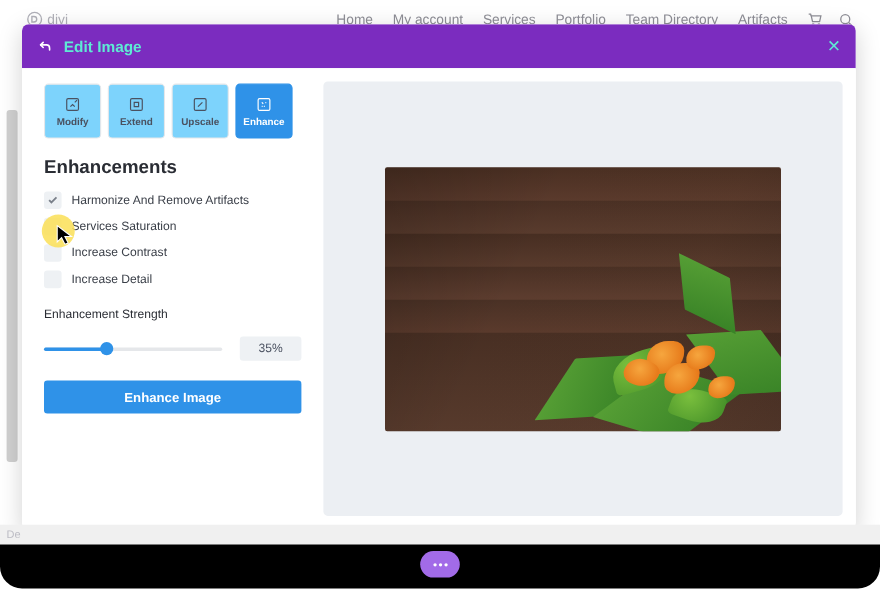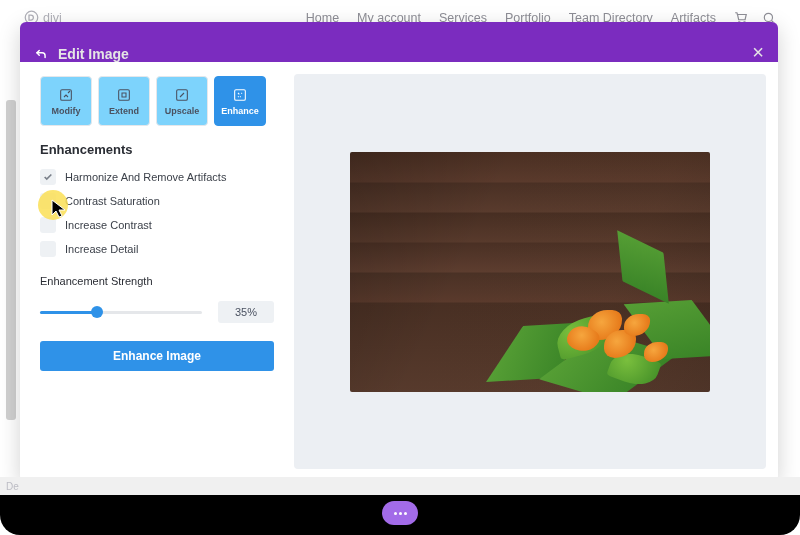--- a/index.html
+++ b/index.html
@@ -14,38 +14,38 @@
   .site-icons { display: flex; align-items: center; gap: 14px; }
   .site-icons svg { width: 14px; height: 14px; }
   .site-shadow-left { position: absolute; left: 6px; top: 100px; width: 10px; height: 320px; background: #d0d0d0; border-radius: 3px; }
   .site-bottom { position: absolute; left: 0; right: 0; bottom: 40px; height: 18px; background: #f0f0f0; color: #bcbcc4; font-size: 10px; padding-left: 6px; display:flex; align-items:center;}
   .site-black-bar { position: absolute; left: 0; right: 0; bottom: 0; height: 40px; background: #000; border-bottom-left-radius: 20px; border-bottom-right-radius: 20px; }
   .floating-dots { position: absolute; bottom: 10px; left: 50%; transform: translateX(-50%); width: 36px; height: 24px; background: #a26be8; border-radius: 12px; display:flex; align-items:center; justify-content:center; gap:2px;}
   .floating-dots span { width:3px; height:3px; background:#fff; border-radius:50%; }
 
   
   .modal { position: absolute; left: 20px; right: 22px; top: 22px; bottom: 54px; background: #fff; border-radius: 6px; box-shadow: 0 6px 22px rgba(0,0,0,0.18); display: flex; flex-direction: column; overflow: hidden; }
-  .modal-header { background: #7b2cbf; color: #e5e5e5; height: 40px; display: flex; align-items: flex-end; justify-content: space-between; padding: 0 14px; }
+  .modal-header { background: #7b2cbf; color: #5eead4; height: 40px; display: flex; align-items: center; justify-content: space-between; padding: 0 14px; }
   .modal-header .left { display: flex; align-items: center; gap: 10px; }
   .modal-title { font-weight: 600; font-size: 14px; }
   .back-btn, .close-btn { display: flex; align-items: center; justify-content: center; cursor: pointer; }
   .close-btn { font-size: 20px; line-height: 1; }
 
   .modal-body { flex: 1; display: flex; background: #fff; }
 
   
   .panel { width: 270px; padding: 14px 16px 16px 20px; display: flex; flex-direction: column; gap: 10px; }
 
   .tab-row { display: flex; gap: 6px; }
   .tab { width: 52px; height: 50px; border: 1px solid #e5e7ea; border-radius: 4px; background: #7dd3fc; display: flex; flex-direction: column; align-items: center; justify-content: center; gap: 3px; font-size: 9px; font-weight: 600; color: #4a5160; cursor: pointer; }
   .tab svg { width: 16px; height: 16px; }
   .tab.active { background: #2f92e8; border-color: #2f92e8; color: #fff; }
   .tab.active svg path, .tab.active svg rect { stroke: #fff; }
 
-  .section-heading { font-size: 13px; font-weight: 700; color: #2a2d34; margin-top: 6px; }
+  .section-heading { font-size: 17px; font-weight: 700; color: #2a2d34; margin-top: 6px; }
 
   .check-list { display: flex; flex-direction: column; gap: 8px; margin-top: 2px; position: relative; }
   .check-item { display: flex; align-items: center; gap: 9px; font-size: 11px; color: #3a3f48; cursor: pointer; }
   .chk { width: 16px; height: 16px; border-radius: 3px; background: #eef1f4; display:flex; align-items:center; justify-content:center; }
   .chk.checked svg { display:block; }
   .chk svg { display:none; width:10px; height:10px; }
 
   .highlight-circle { position:absolute; width:30px; height:30px; background: rgba(250,223,86,0.85); border-radius:50%; top: 21px; left: -2px; z-index: 2; pointer-events:none; }
   .cursor-arrow { position:absolute; top: 30px; left: 11px; z-index:3; pointer-events:none; }
 
@@ -168,21 +168,21 @@
           <div class="check-item">
             <div class="chk checked">
                 <svg viewBox="0 0 12 12">
                   <path d="M2 6l2.5 2.5L10 3" fill="none" stroke="#7a808a" stroke-width="2"></path>
                 </svg>
               </div>
             <span>Harmonize And Remove Artifacts</span>
           </div>
           <div class="check-item">
             <div class="chk"></div>
-            <span>Contrast Saturation</span>
+            <span>Services Saturation</span>
           </div>
           <div class="check-item">
             <div class="chk"></div>
             <span>Increase Contrast</span>
           </div>
           <div class="check-item">
             <div class="chk"></div>
             <span>Increase Detail</span>
           </div>
         </div>

